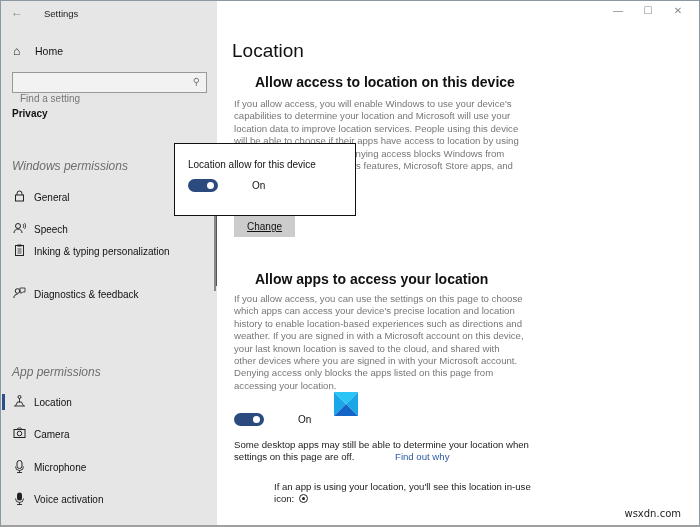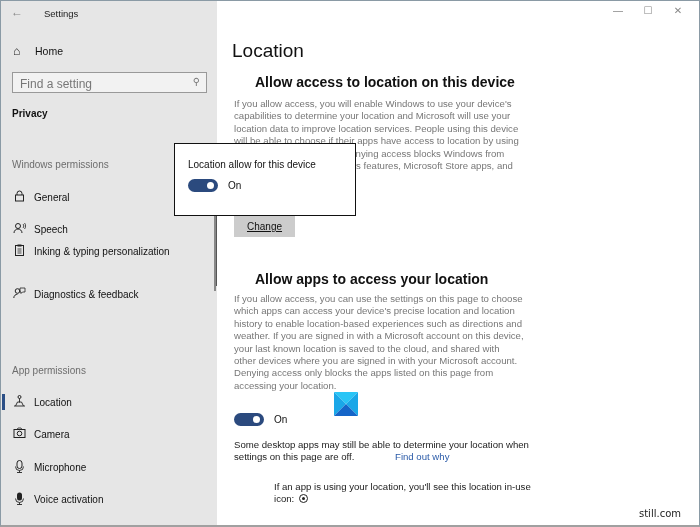--- a/index.html
+++ b/index.html
@@ -9,42 +9,42 @@
 
     
     .sidebar { position: absolute; left: 0; top: 0; width: 216px; height: 527px; background: #e6e6e6; }
     .titlebar { position: absolute; left: 0; top: 0; height: 24px; width: 216px; }
     .back-btn { position: absolute; left: 10px; top: 4px; font-size: 12px; color: #888; }
     .app-title { position: absolute; left: 43px; top: 7px; font-size: 9.5px; color: #222; }
     .home { position: absolute; left: 12px; top: 42px; height: 16px; display: flex; align-items: center; }
     .home .icon { width: 14px; font-size: 12px; color: #222; }
     .home .label { margin-left: 8px; font-size: 10.5px; color: #111; }
     .search { position: absolute; left: 11px; top: 71px; width: 195px; height: 21px; border: 1px solid #999; background: #f2f2f2; }
-    .search input { border: none; background: transparent; font-family: "Liberation Sans", sans-serif; font-size: 12px; color: #777; position: absolute; left: 7px; top: 4px; width: 160px; outline: none; }
+    .search input { border: none; background: transparent; font-family: "Liberation Sans", sans-serif; font-size: 10px; color: #777; position: absolute; left: 7px; top: 20px; width: 160px; outline: none; }
     .search input::placeholder { color: #777; }
     .search .icon { position: absolute; right: 6px; top: 3px; font-size: 10px; color: #777; }
     .section-privacy { position: absolute; left: 11px; top: 107px; font-size: 10px; font-weight: bold; color: #111; }
-    .group-label { position: absolute; left: 11px; font-size: 10px; color: #6d6d6d; }
+    .group-label { position: absolute; left: 11px; font-size: 12px; color: #6d6d6d; font-style: italic; }
     .nav-item { position: absolute; left: 0; width: 216px; height: 22px; display: flex; align-items: center; }
     .nav-item .icon { width: 14px; margin-left: 11px; font-size: 11px; color: #222; text-align: center; }
     .nav-item .label { margin-left: 8px; font-size: 10px; color: #111; white-space: nowrap; }
     .nav-item.active::before { content: ""; position: absolute; left: 1px; top: 3px; width: 3px; height: 16px; background: #2b4f86; }
     .sidebar-scroll { position: absolute; left: 213px; top: 195px; width: 2px; height: 95px; background: #888; }
 
     
     .win-controls { position: absolute; right: 8px; top: 4px; display: flex; }
     .win-controls span { width: 30px; text-align: center; font-size: 10px; color: #888; }
 
     
     .main { position: absolute; left: 216px; top: 0; width: 484px; height: 527px; background: #fff; }
     .page-title { position: absolute; left: 15px; top: 39px; font-size: 19px; font-weight: normal; color: #111; }
     .h2 { position: absolute; left: 17px; font-size: 14px; color: #111; margin-left: 21px; }
     .para { position: absolute; left: 17px; width: 300px; font-size: 9.6px; line-height: 12.4px; color: #777; }
     .change-btn { position: absolute; left: 17px; top: 215px; width: 61px; height: 21px; background: #cccccc; border: none; font-family: "Liberation Sans", sans-serif; font-size: 10px; color: #111; text-decoration: underline; }
-    .toggle-row { position: absolute; display: flex; align-items: center; }
+    .toggle-row { position: absolute; display: flex; align-items: center; gap: 24px; }
     .toggle { width: 30px; height: 13px; background: #2b4a7e; border-radius: 7px; position: relative; }
     .toggle::after { content: ""; position: absolute; right: 4px; top: 3px; width: 7px; height: 7px; background: #fff; border-radius: 50%; }
     .toggle-label { margin-left: 10px; font-size: 10px; color: #111; }
     .note { position: absolute; left: 17px; width: 300px; font-size: 9.6px; line-height: 12.4px; color: #222; }
     .link { color: #2a5aa8; padding-left: 38px; }
     .inuse-icon { display: inline-block; width: 9px; height: 9px; border: 1px solid #222; border-radius: 50%; position: relative; vertical-align: -1px; margin-left: 2px; }
     .inuse-icon::after { content: ""; position: absolute; left: 2px; top: 2px; width: 3px; height: 3px; background: #222; border-radius: 50%; }
 
     
     .callout { position: absolute; left: 173px; top: 142px; width: 182px; height: 73px; background: #fff; border: 1.5px solid #111; z-index: 5; }
@@ -206,14 +206,14 @@
     </div>
   </div>
 
   <svg class="wlogo" viewBox="0 0 24 24">
     <polygon points="0,0 24,0 12,12" fill="#29c5f6"></polygon>
     <polygon points="0,0 12,12 0,24" fill="#1aa7e8"></polygon>
     <polygon points="24,0 24,24 12,12" fill="#1aa7e8"></polygon>
     <polygon points="0,24 12,12 24,24" fill="#1565c8"></polygon>
   </svg>
 
-  <div class="watermark">still.com</div>
+  <div class="watermark">wsxdn.com</div>
 </div>
 
 </body></html>

